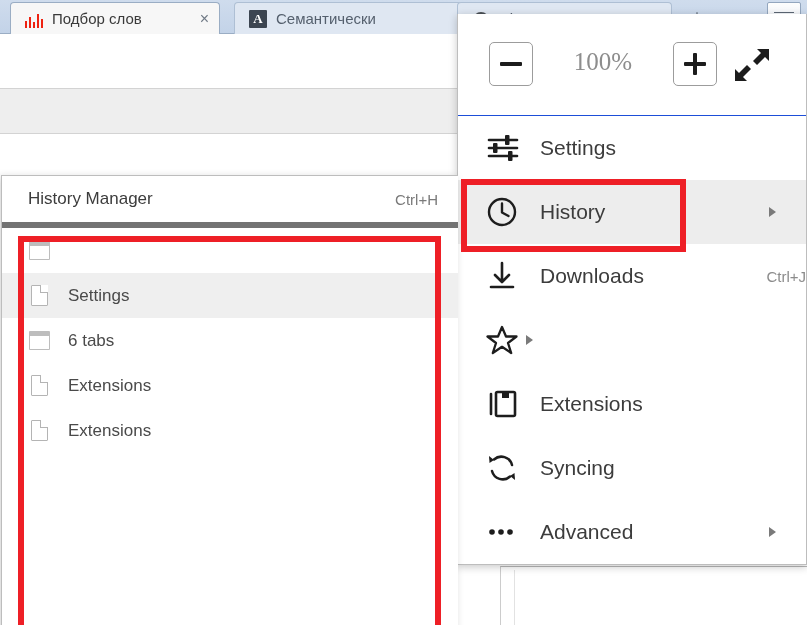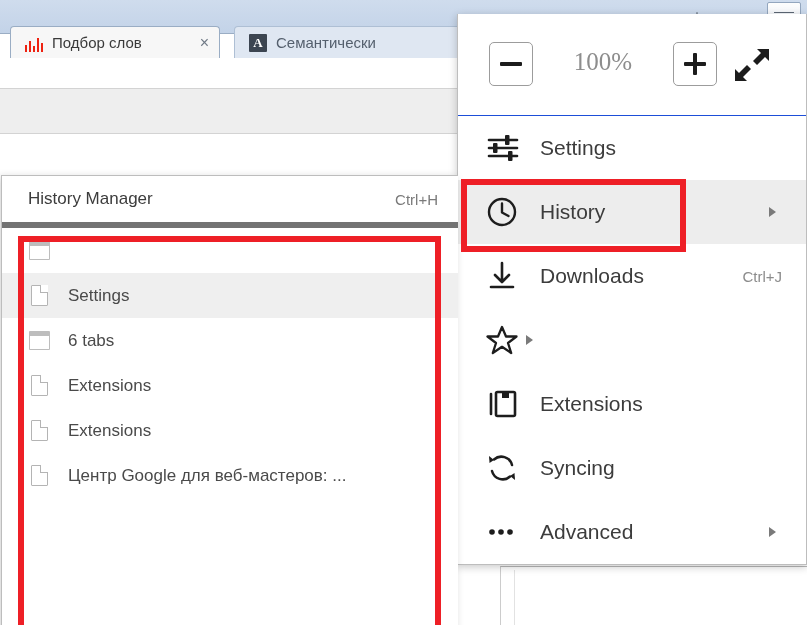--- a/index.html
+++ b/index.html
@@ -35,21 +35,20 @@
   .tab {
     position: absolute;
     top: 2px;
     height: 32px;
     box-sizing: border-box;
     display: flex;
     align-items: center;
     padding: 0 6px 0 14px;
     border-top-left-radius: 4px;
     border-top-right-radius: 4px;
-    margin-top: 24px;
   }
   .tab.active {
     background: #f7f7f7;
     border: 1px solid #9aadc4;
     border-bottom: none;
   }
   .tab.inactive {
     background: #dfe7f2;
     border: 1px solid #aebfd4;
     border-bottom: none;
@@ -262,21 +261,20 @@
   .menu-label {
     font-size: 21px;
     color: #3c3c3c;
     margin-left: 14px;
     flex: 1 1 auto;
     white-space: nowrap;
   }
   .menu-shortcut {
     font-size: 15px;
     color: #8b8b8b;
-    margin-right: 24px;
     flex: 0 0 auto;
     text-align: right;
   }
   .submenu-arrow {
     margin-right: 30px;
     flex: 0 0 auto;
     width: 0; height: 0;
     border-left: 7px solid #7a7a7a;
     border-top: 5px solid transparent;
     border-bottom: 5px solid transparent;
@@ -575,26 +573,20 @@
         <span class="history-row-label">Extensions</span>
       </div>
 
       <div class="history-row">
         <span class="history-row-icon">
             <span class="doc-icon"></span>
           </span>
         <span class="history-row-label">Extensions</span>
       </div>
 
-      <div class="history-row">
-        <span class="history-row-icon">
-            <span class="doc-icon"></span>
-          </span>
-        <span class="history-row-label">Центр Google для веб-мастеров: ...</span>
-      </div>
 
     </div>
   </div>
 
   <div class="annotation-box" id="annotation-history-menu"></div>
   <div class="annotation-box" id="annotation-history-list"></div>
 
 </div>
 
 </body></html>

